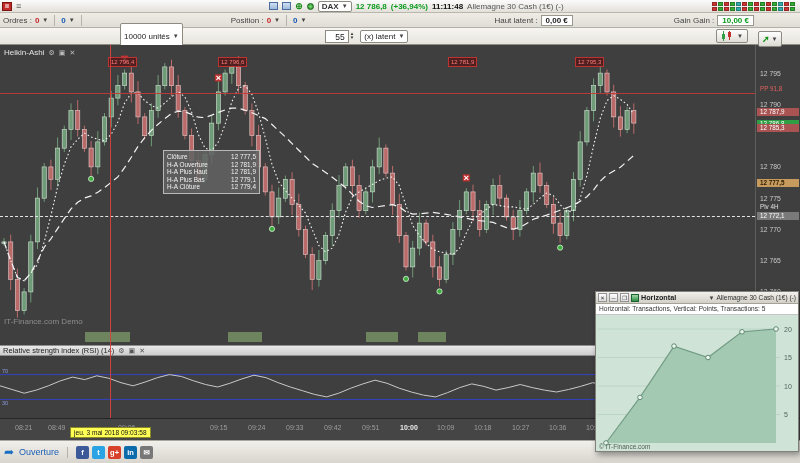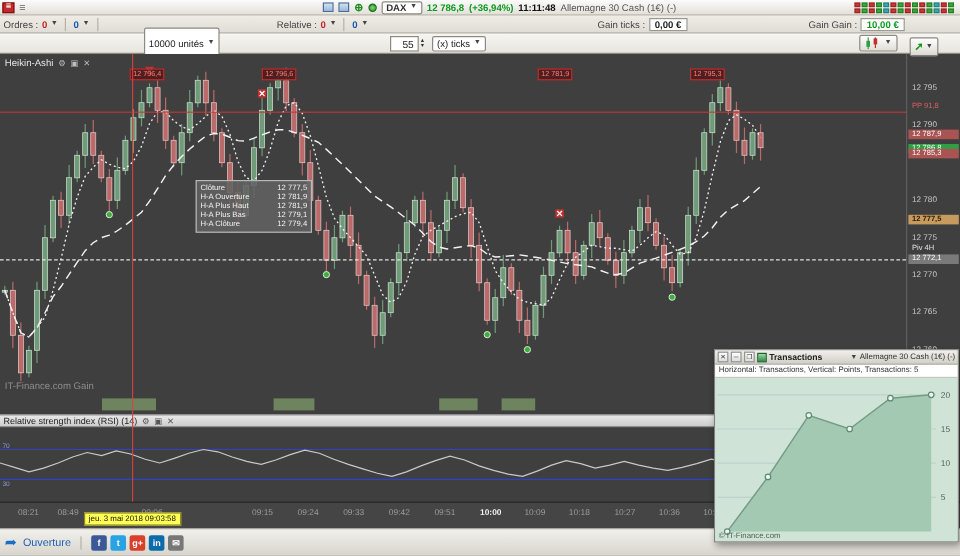--- a/index.html
+++ b/index.html
@@ -153,27 +153,27 @@
 
 <div class="row2">
   <span class="lbl">Ordres :</span>
   <span class="val-red">0</span>
   <span class="caret">▼</span>
   <div class="vsep"></div>
   <span class="val-blue">0</span>
   <span class="caret">▼</span>
   <div class="vsep"></div>
   <div style="width:140px"></div>
-  <span class="lbl">Relative :</span>
+  <span class="lbl">Position :</span>
   <span class="val-red">0</span>
   <span class="caret">▼</span>
   <div class="vsep"></div>
   <span class="val-blue">0</span>
   <span class="caret">▼</span>
-  <span class="lbl" style="margin-left:auto">Gain ticks :</span>
+  <span class="lbl" style="margin-left:auto">Haut latent :</span>
   <span class="inset">0,00 €</span>
   <div style="width:95px"></div>
   <span class="lbl">Gain Gain :</span>
   <span class="inset green">10,00 €</span>
   <div style="width:40px"></div>
 </div>
 
 <div class="row3">
   <span class="mini-select" style="height:26px">
     <span>10000 unités</span>
@@ -181,21 +181,21 @@
   </span>
   <div style="width:130px"></div>
   <span class="spin">
     <span class="box">55</span>
     <span class="arr">
         <span>▲</span>
         <span>▼</span>
       </span>
   </span>
   <span class="mini-select" style="height:13px">
-    <span>(x) ticks</span>
+    <span>(x) latent</span>
     <span class="caret">▼</span>
   </span>
   <span class="tool-btn" style="margin-left:auto; margin-right:52px">
     <svg width="13" height="10">
       <rect x="1" y="3" width="3" height="5" fill="#2f9e44"></rect>
         <line x1="2.5" y1="0" x2="2.5" y2="10" stroke="#2f9e44" stroke-width="1"></line>
       <rect x="7" y="1" width="3" height="5" fill="#c23030"></rect>
         <line x1="8.5" y1="0" x2="8.5" y2="9" stroke="#c23030" stroke-width="1"></line>
     </svg>
     <span class="caret">▼</span>
@@ -427,21 +427,21 @@
       <div class="top-badge" style="left: 448px;">12 781,9</div>
       <div class="top-badge" style="left: 575px;">12 795,3</div>
     </div>
   <div id="sessions">
       <div class="session" style="left: 85px; width: 45px;"></div>
       <div class="session" style="left: 228px; width: 34px;"></div>
       <div class="session" style="left: 366px; width: 32px;"></div>
       <div class="session" style="left: 418px; width: 28px;"></div>
     </div>
 
-  <div class="wm">IT-Finance.com Gain</div>
+  <div class="wm">IT-Finance.com Demo</div>
   <div class="crosshair-v" id="crosshair-v" style="left: 110px;"></div>
   <div class="pp-line" id="pp-line" style="top: 48px;"></div>
   <div class="piv-line" id="piv-line" style="top: 171px;"></div>
 
   <div class="tt" id="tooltip">
       <div class="tt-row">
         <span>Clôture</span>
         <span>12 777,5</span>
       </div>
       <div class="tt-row">
@@ -525,21 +525,21 @@
       <div class="soc" style="background: rgb(119, 119, 119);">✉</div>
     </span>
 </div>
 
 <div class="perf">
   <div class="perf-title">
     <span class="pt-btn">✕</span>
     <span class="pt-btn">─</span>
     <span class="pt-btn">❐</span>
     <span class="perf-ic"></span>
-    <span class="perf-name">Transactions</span>
+    <span class="perf-name">Horizontal</span>
     <span class="perf-inst">
       <span class="caret">▼</span>
       <span>Allemagne 30 Cash (1€) (-)</span>
     </span>
   </div>
   <div class="perf-info">Horizontal: Transactions, Vertical: Points, Transactions: 5</div>
   <div class="perf-chart">
     <svg id="perf-svg" width="202" height="137" style="position:absolute;left:0;top:0">
         <line x1="2" y1="99.5" x2="184" y2="99.5" stroke="#bad4c7" stroke-width="1"></line>
         <text x="188" y="102" font-size="7" fill="#51655a">5</text>

